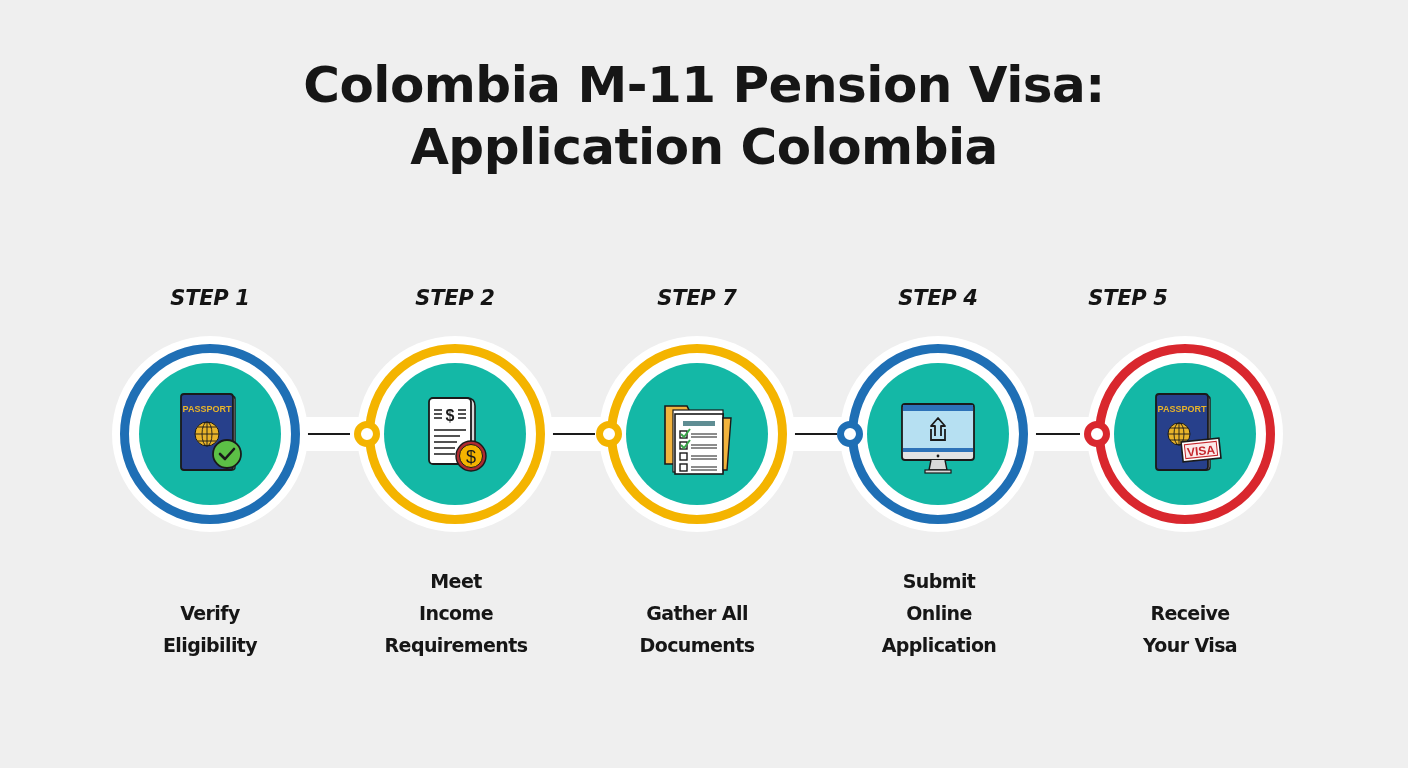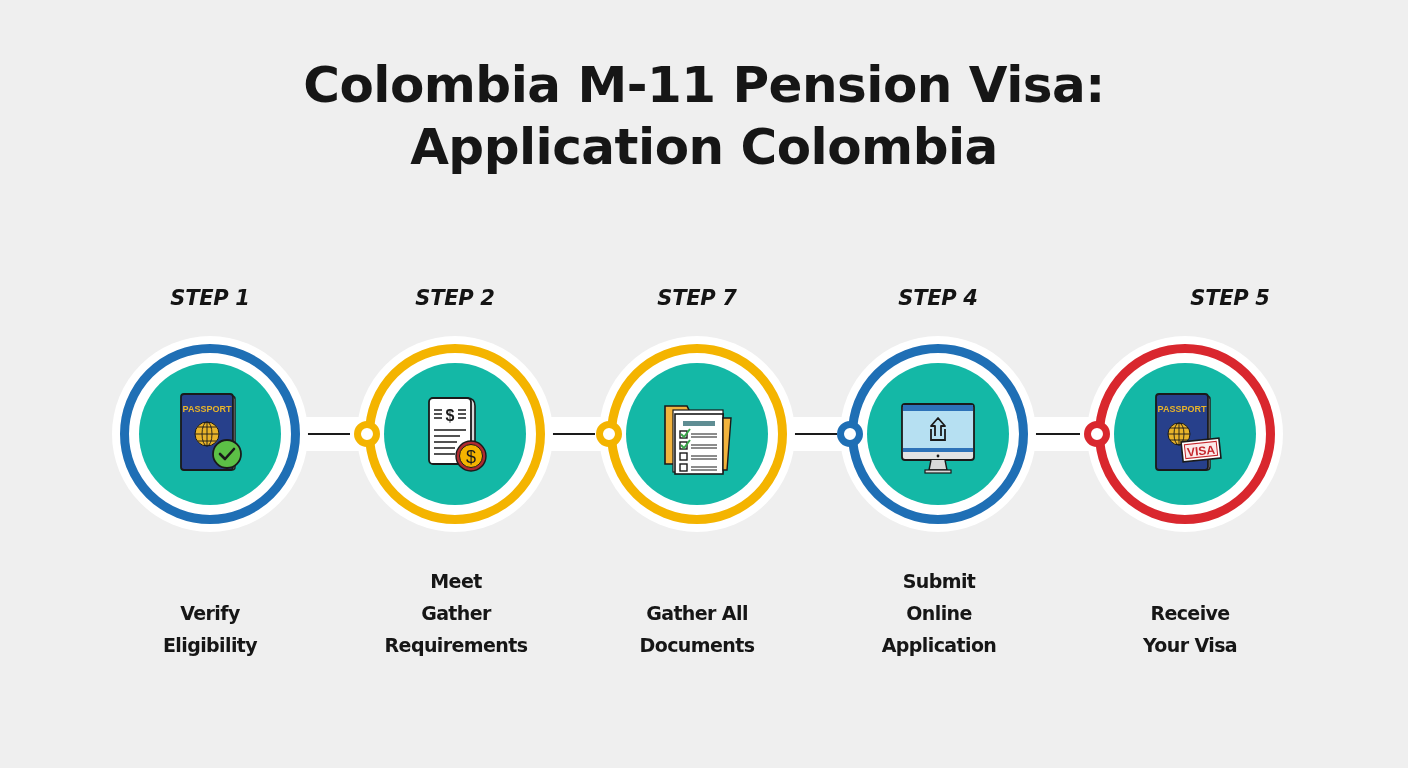--- a/index.html
+++ b/index.html
@@ -137,21 +137,21 @@
       <circle cx="50" cy="72" r="1.4" fill="#1a1a1a"></circle>
       <path d="M43 76 L41 86 L59 86 L57 76" fill="#d9d9d9" stroke="#1a1a1a" stroke-width="1.4"></path>
       <rect x="37" y="86" width="26" height="3" fill="#d9d9d9" stroke="#1a1a1a" stroke-width="1.2"></rect>
       <path d="M43 45 L43 56 L57 56 L57 45" fill="none" stroke="#1a1a1a" stroke-width="1.8"></path>
       <path d="M47 52 L47 42 L43 42 L50 34 L57 42 L53 42 L53 52" fill="none" stroke="#1a1a1a" stroke-width="1.8" stroke-linejoin="round"></path>
     </svg>
   </div>
 </div>
 <div class="node" style="left:850px; border-color:#1f6fb5;"></div>
 
-<div class="step-label" style="left:1230px;">STEP 5</div>
+<div class="step-label" style="left:1128px;">STEP 5</div>
 <div class="halo" style="left:1185px;"></div>
 <div class="ring" style="left:1185px; border-color:#d9272e;">
   <div class="inner">
     <svg class="icon" viewBox="0 0 100 100">
       <rect x="25" y="12" width="50" height="74" rx="3" fill="#f6f6f6" stroke="#222" stroke-width="1.5"></rect>
       <rect x="21" y="10" width="52" height="76" rx="3" fill="#27408b" stroke="#1a1a1a" stroke-width="1.8"></rect>
       <text x="47" y="28" text-anchor="middle" font-family="Liberation Sans, sans-serif" font-weight="bold" font-size="9" fill="#e8b32a">PASSPORT</text>
       <circle cx="44" cy="50" r="11" fill="#e8b32a" stroke="#1a1a1a" stroke-width="1"></circle>
       <path d="M33 50 H55 M44 39 V61 M35 44 H53 M35 56 H53" stroke="#1a1a1a" stroke-width="0.9" fill="none"></path>
       <ellipse cx="44" cy="50" rx="5" ry="11" fill="none" stroke="#1a1a1a" stroke-width="0.9"></ellipse>
@@ -164,21 +164,21 @@
   </div>
 </div>
 <div class="node" style="left:1097px; border-color:#d9272e;"></div>
 
 <div class="desc" style="left:210px; top:597px;">
   <div>Verify</div>
   <div>Eligibility</div>
 </div>
 <div class="desc" style="left:456px; top:565px;">
   <div>Meet</div>
-  <div>Gather</div>
+  <div>Income</div>
   <div>Requirements</div>
 </div>
 <div class="desc" style="left:697px; top:597px;">
   <div>Gather All</div>
   <div>Documents</div>
 </div>
 <div class="desc" style="left:939px; top:565px;">
   <div>Submit</div>
   <div>Online</div>
   <div>Application</div>

